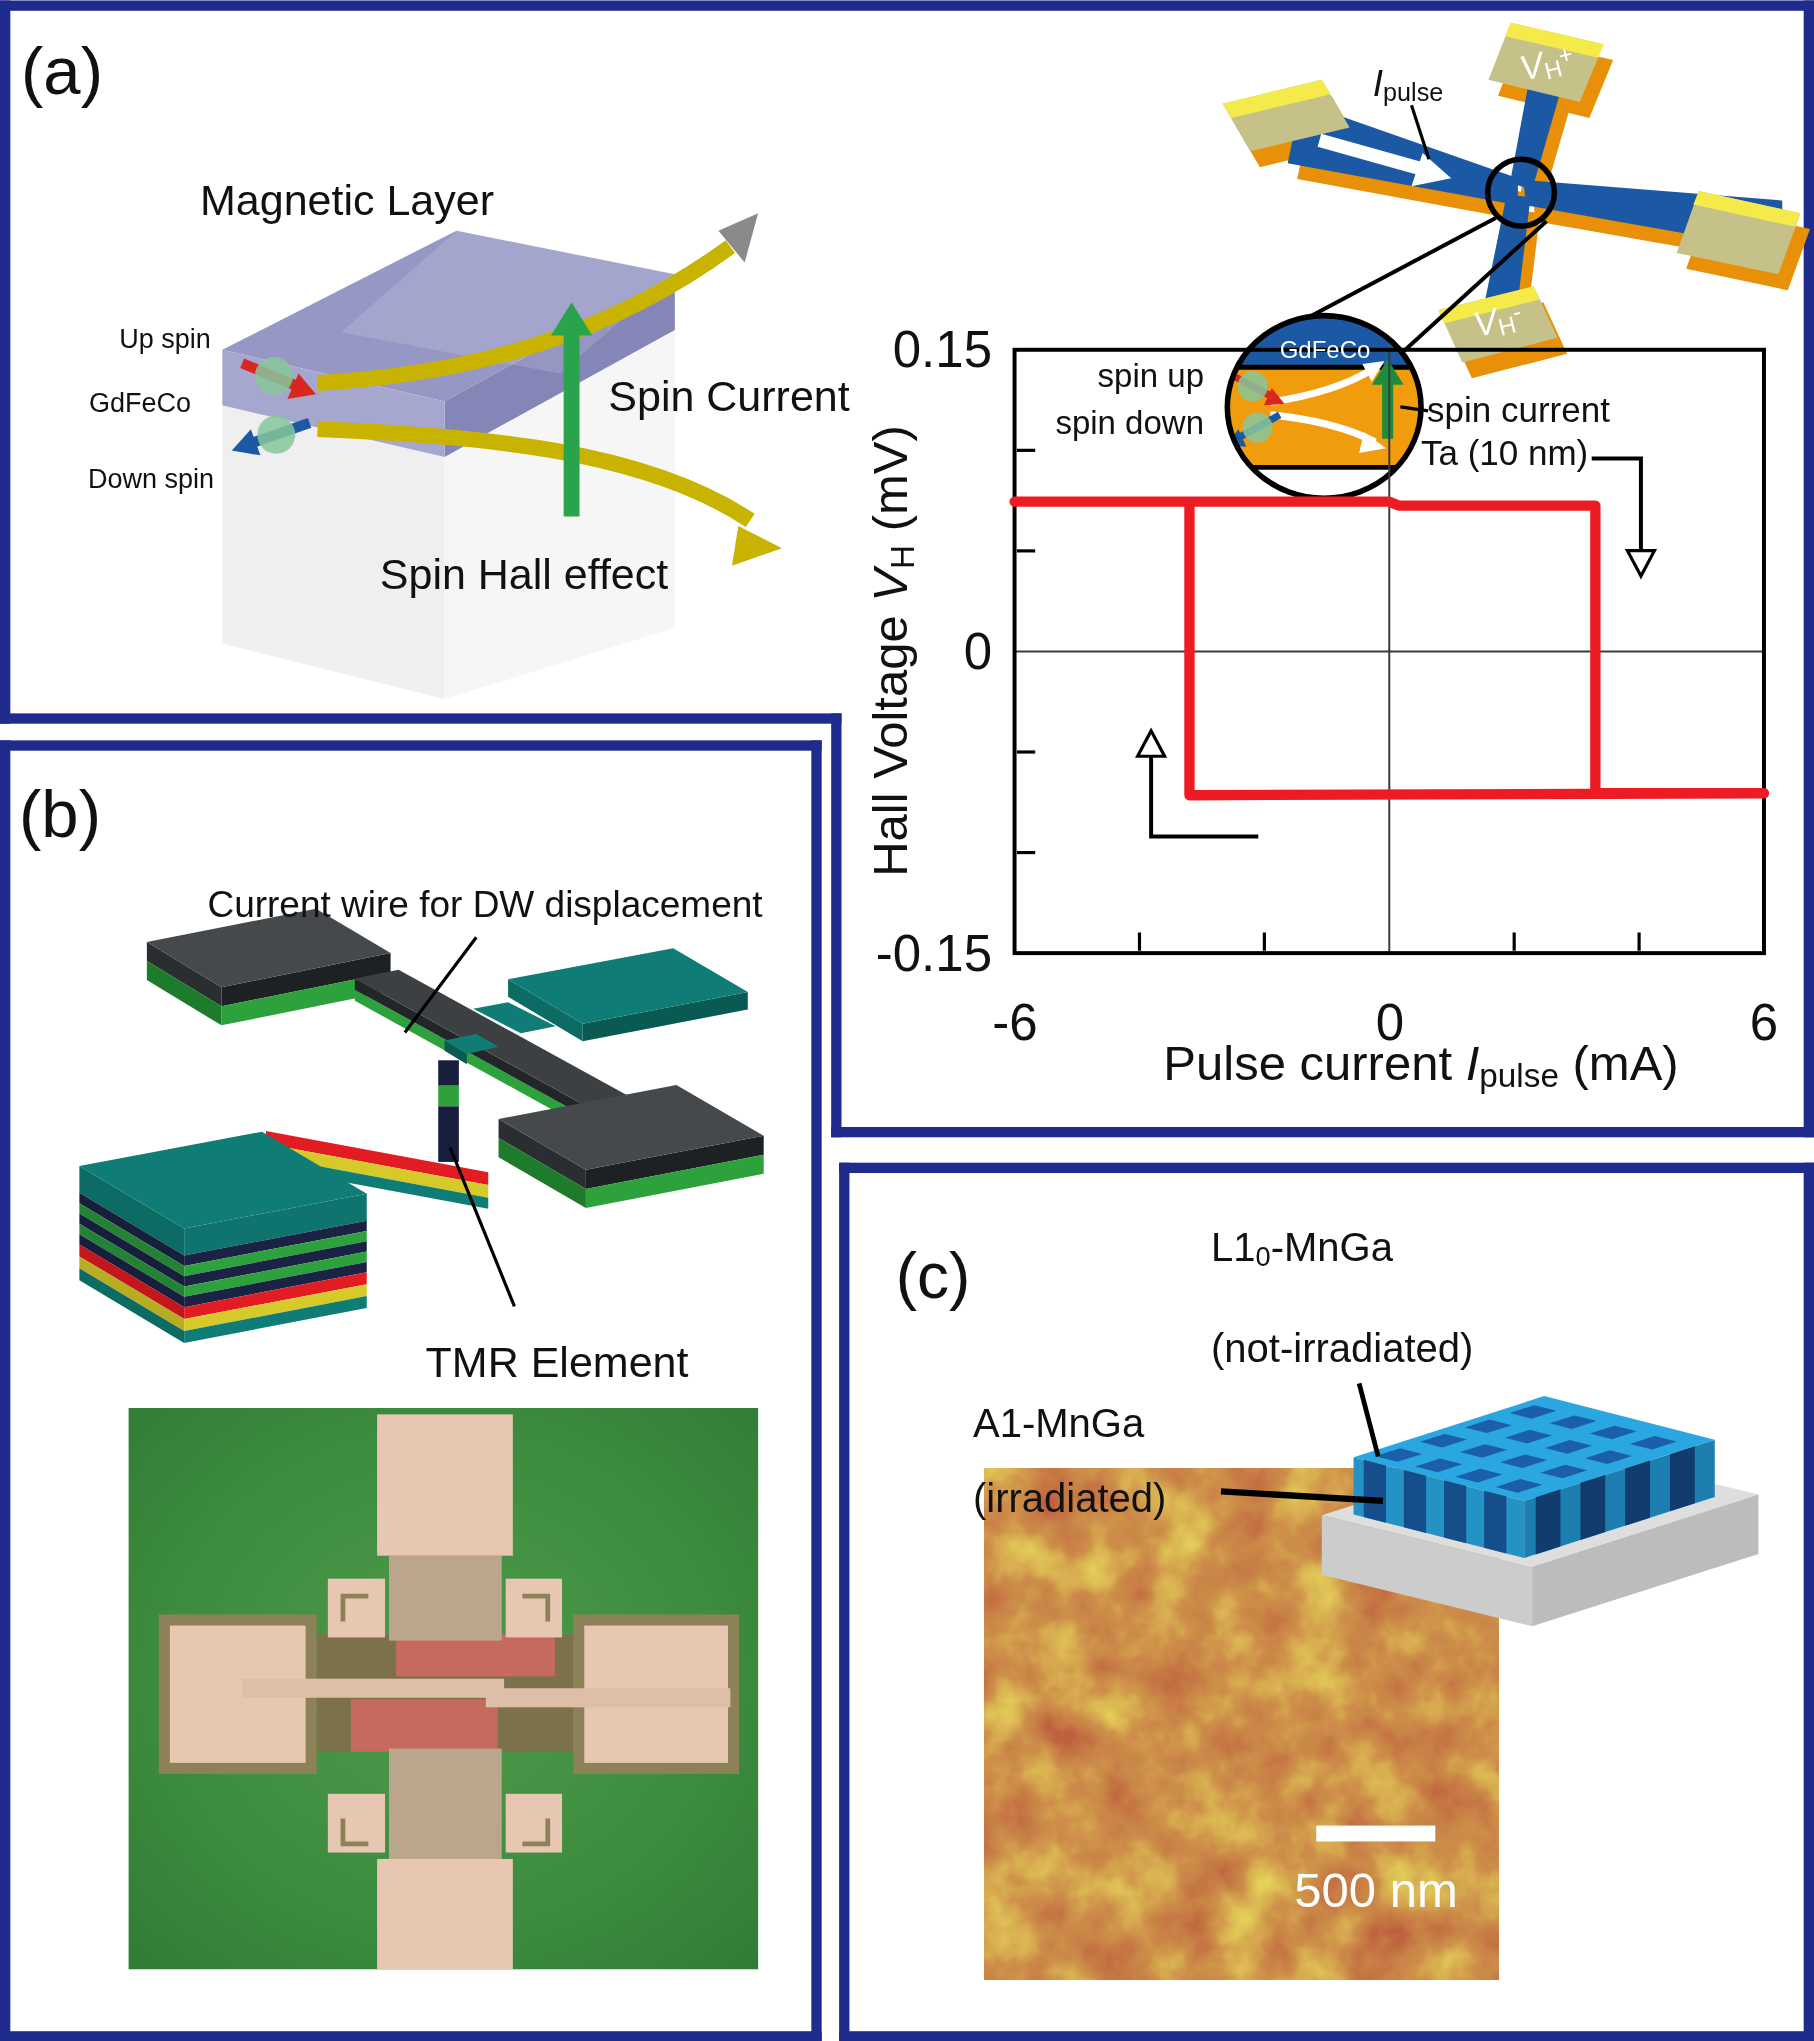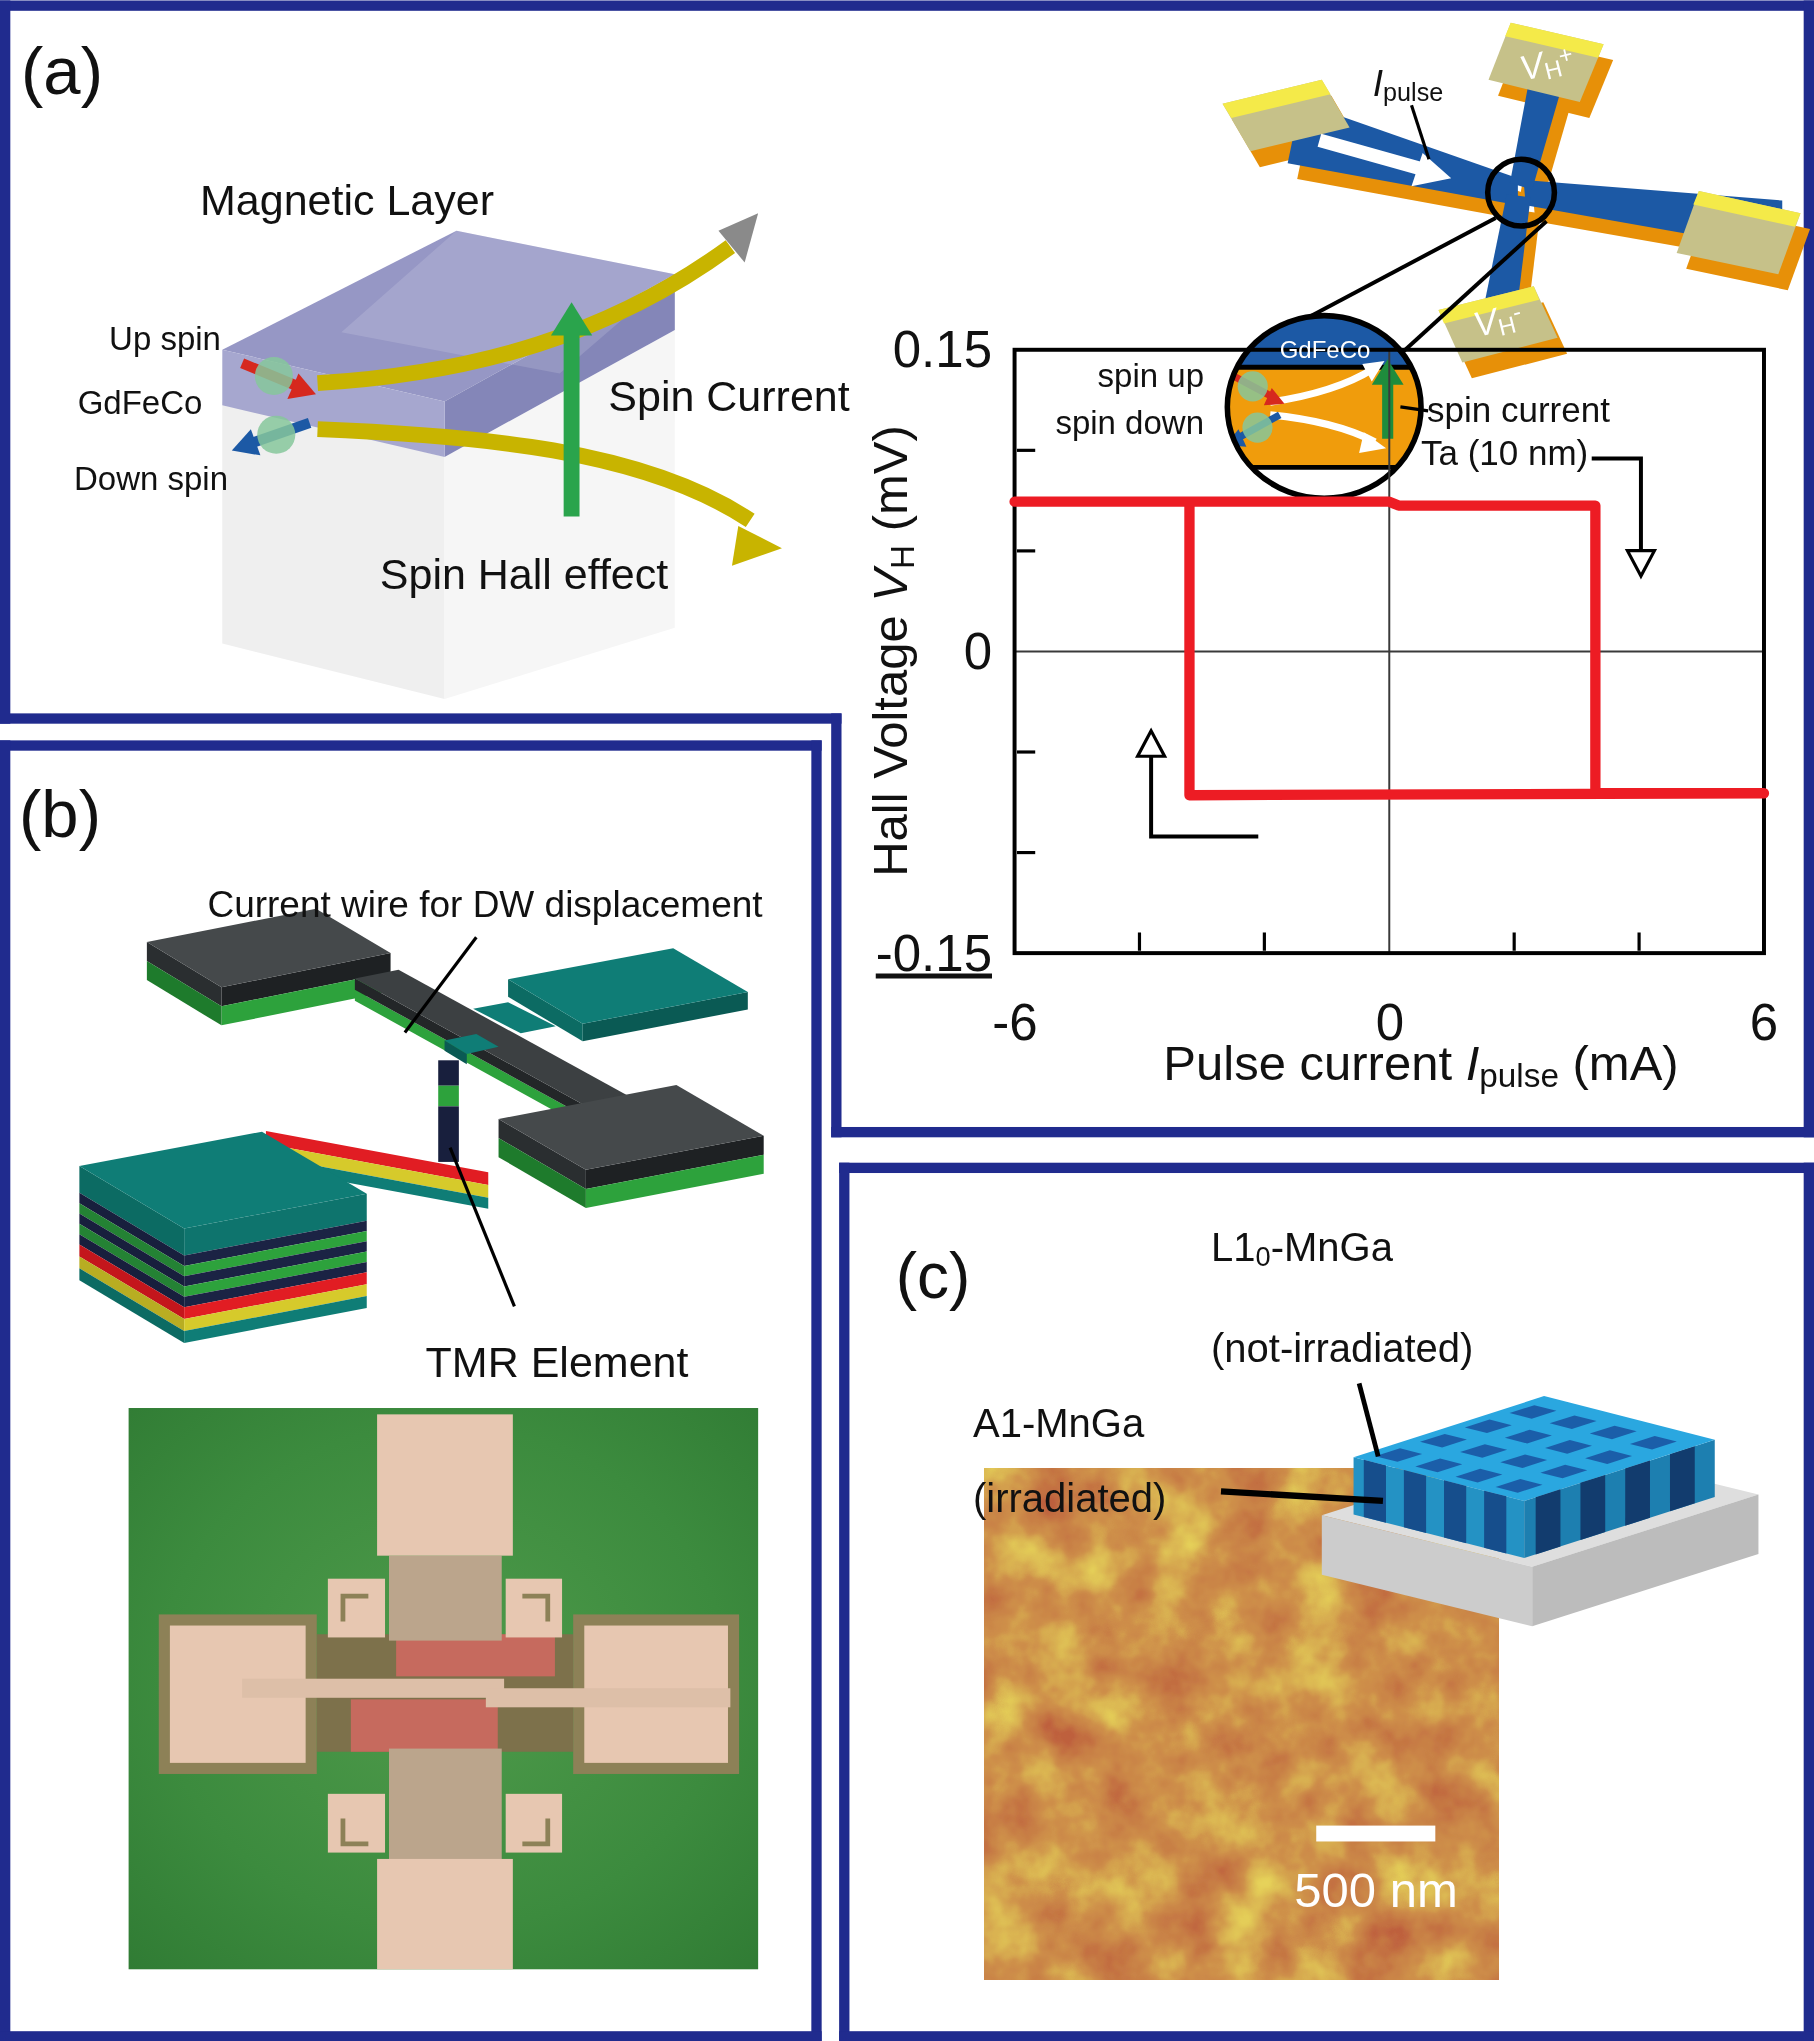--- a/index.html
+++ b/index.html
@@ -5,21 +5,21 @@
   html,body{margin:0;padding:0;background:#fff}
   #stage{position:relative;width:1814px;height:2042px;background:#ffffff;
          font-family:"Liberation Sans",sans-serif;color:#111;overflow:hidden}
   #gfx{position:absolute;left:0;top:0}
   .t{position:absolute;transform:translate(-50%,-50%);white-space:pre;line-height:1.05}
   .tl{position:absolute;transform:translate(0,-50%);white-space:pre;line-height:1.05}
   .tr{position:absolute;transform:translate(0,-50%);white-space:pre;line-height:1.05;text-align:left}
   .vert{transform:translate(-50%,-50%) rotate(-90deg)}
   .white{color:#fff}
   .panel-label{font-size:67px}
-  .f54{font-size:43px}.f52{font-size:33px}.f47{font-size:37px}.f46{font-size:37px}
+  .f54{font-size:43px}.f52{font-size:27px}.f47{font-size:37px}.f46{font-size:37px}
   .f44{font-size:35px}.f42{font-size:33px}.f40{font-size:24px}.f56{font-size:40px}
   .f62{font-size:49px}.f80{font-size:64px}
   .tick{position:absolute;font-size:51px;white-space:nowrap}
   sub{font-size:68%;vertical-align:-18%}
   sup{font-size:68%;vertical-align:28%}
   i{font-style:italic}
   .rot-pad{transform:translate(-50%,-50%) rotate(-14deg)}
 </style>
 </head>
 <body>
@@ -372,15 +372,15 @@
 <div class="tl f56" style="left:1211px;top:1249px"><span>L1</span><sub>0</sub><span>-MnGa</span></div>
 <div class="tl f56" style="left:1211px;top:1348px">(not-irradiated)</div>
 <div class="tl f56" style="left:973px;top:1423px">A1-MnGa</div>
 <div class="tl f56" style="left:973px;top:1498px">(irradiated)</div>
 <div class="t f62 white" style="left:1376px;top:1891px">500 nm</div>
 <div class="tick" style="left: 1015px; top: 993px; transform: translate(-50%, 0px);">-6</div>
     <div class="tick" style="left: 1390px; top: 993px; transform: translate(-50%, 0px);">0</div>
     <div class="tick" style="left: 1764px; top: 993px; transform: translate(-50%, 0px);">6</div>
     <div class="tick" style="right: 822px; top: 349px; transform: translate(0px, -50%);">0.15</div>
     <div class="tick" style="right: 822px; top: 651px; transform: translate(0px, -50%);">0</div>
-    <div class="tick" style="right: 822px; top: 953px; transform: translate(0px, -50%); text-decoration: underline;">-0.15</div>
+    <div class="tick" style="right: 822px; top: 953px; transform: translate(0px, -50%);">-0.15</div>
   </div>
 
 
 </body></html>

